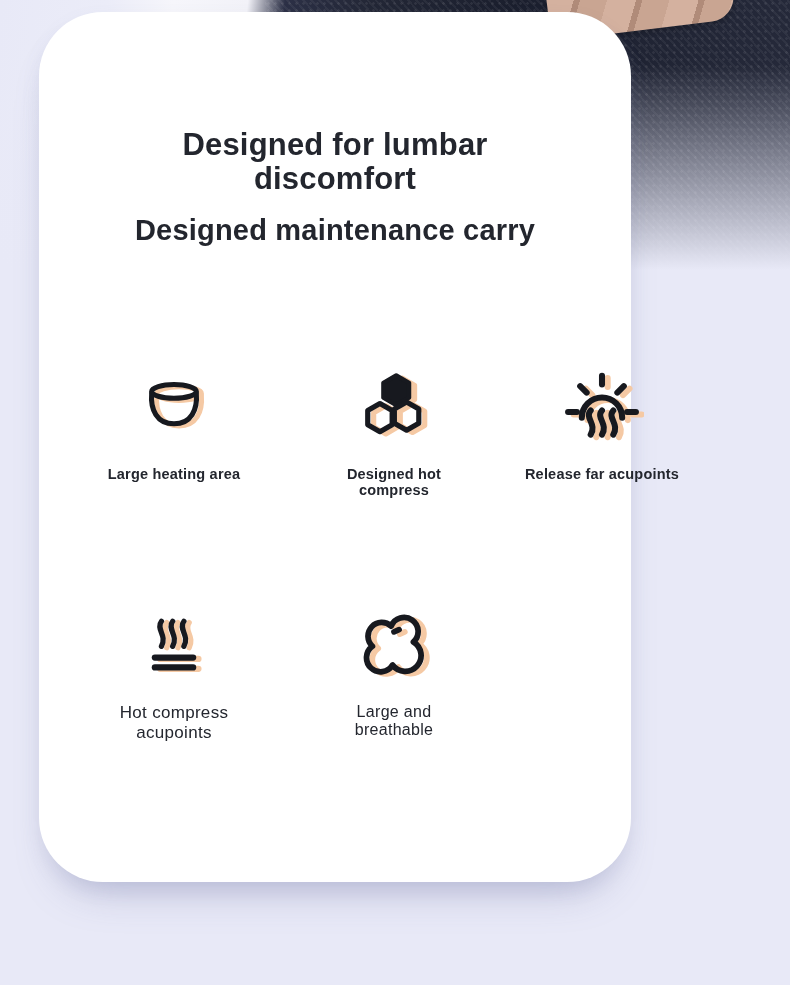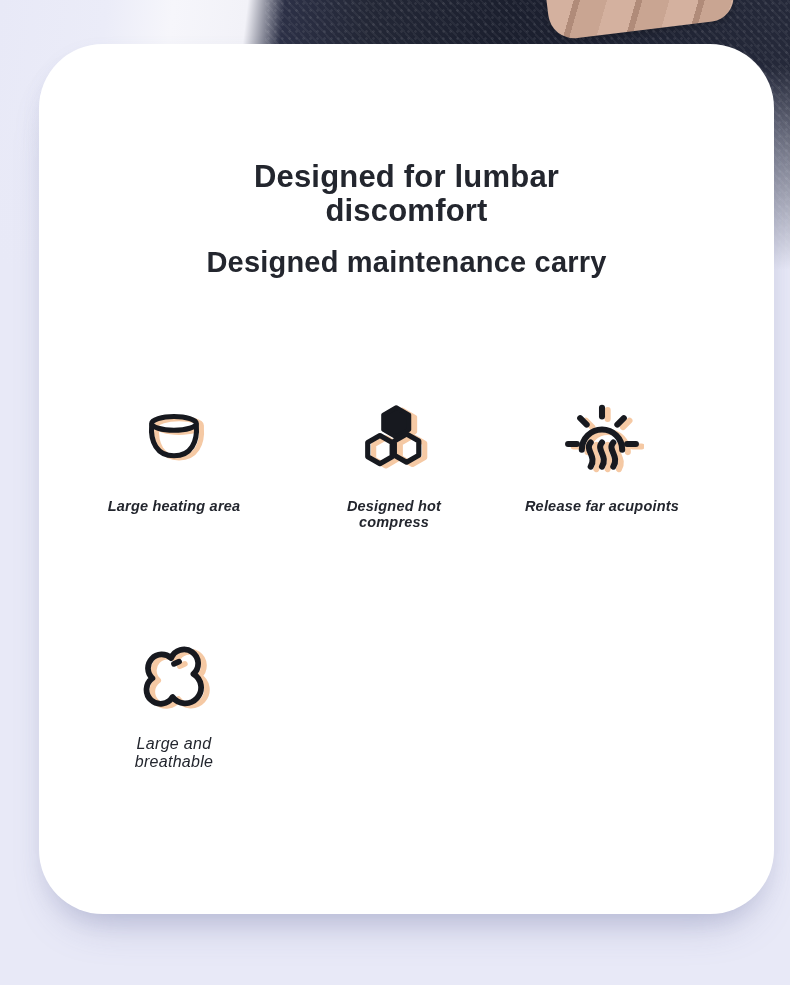--- a/index.html
+++ b/index.html
@@ -46,21 +46,21 @@
     box-shadow:0 2px 6px rgba(0,0,0,0.25);
   }
   .photo-fade{
     position:absolute;inset:0;
     background:linear-gradient(to bottom,
       rgba(232,233,247,0) 0%, rgba(232,233,247,0) 22%,
       rgba(232,233,247,0.45) 52%, var(--background) 90%);
   }
   
   .card{
-    position:absolute;left:39px;top:44px;width:735px;height:870px;
+    position:absolute;left:39px;top:12px;width:592px;height:870px;
     background:var(--card);
     border-radius:64px;
     box-shadow:0 26px 42px -20px rgba(118,123,168,0.45), 0 8px 18px rgba(118,123,168,0.10);
   }
   .page-title{
     margin:116px auto 0;
     max-width:390px;
     text-align:center;
     font-size:31px;line-height:1.09;font-weight:bold;
     letter-spacing:0.2px;
@@ -77,21 +77,21 @@
     display:grid;
     grid-template-columns:270px 170px 246px;
     row-gap:110px;
     margin-top:123px;
     width:686px;
   }
   .feature{display:flex;flex-direction:column;align-items:center;}
   .icon-wrap{height:76px;display:flex;align-items:center;justify-content:center;}
   .label{
     margin-top:20px;text-align:center;
-    font-weight:bold;font-size:14.5px;letter-spacing:0.2px;line-height:1.16;font-style:italic;
+    font-weight:bold;font-size:14.5px;letter-spacing:0.2px;line-height:1.16;
   }
   .f2 .label{max-width:122px;}
   .row2 .label{font-weight:normal;letter-spacing:0.3px;line-height:1.14;margin-top:18px;}
   .f4 .label{font-size:17px;max-width:134px;}
   .f5 .label{font-size:18.5px;}
   .f6 .label{font-size:16px;max-width:118px;}
   
   .ink-s{stroke:var(--icon);fill:none;}
   .sh-s{stroke:var(--icon-shadow);fill:none;}
   .ink-f{fill:var(--icon);stroke:var(--icon);}
@@ -167,20 +167,38 @@
               <path d="M66 49 C58 58 74 66 66 79"></path>
             </g>
           </defs>
           <use href="#d-sun" class="sh-s" transform="translate(7,3)"></use>
           <use href="#d-sun" class="ink-s"></use>
         </svg>
       </div>
       <div class="label">Release far acupoints</div>
     </div>
 
+    <div class="feature f4 row2">
+      <div class="icon-wrap">
+        <svg viewBox="0 0 100 90" width="66" height="60" aria-hidden="true">
+          <defs>
+            <g id="d-waves" stroke-width="8" stroke-linecap="round" stroke-linejoin="round">
+              <path d="M31 6 C22 18 40 27 31 44"></path>
+              <path d="M48 6 C39 18 57 27 48 44"></path>
+              <path d="M65 6 C56 18 74 27 65 44"></path>
+              <path d="M21 61 H79" stroke-width="9.5"></path>
+              <path d="M21 76 H79" stroke-width="9.5"></path>
+            </g>
+          </defs>
+          <use href="#d-waves" class="sh-s" transform="translate(8,2)"></use>
+          <use href="#d-waves" class="ink-s"></use>
+        </svg>
+      </div>
+      <div class="label">Hot compress acupoints</div>
+    </div>
 
 
     <div class="feature f6 row2">
       <div class="icon-wrap">
         <svg viewBox="0 0 100 90" width="72" height="66" aria-hidden="true">
           <defs>
             <g id="d-cloud" stroke-width="8" stroke-linecap="round" stroke-linejoin="round">
               <path d="M20 44 A19 19 0 1 1 46 16 A19.5 19.5 0 1 1 77 38 A22 22 0 1 1 48 70 A19.5 19.5 0 1 1 20 44"></path>
               <path d="M50 24 l7 -3"></path>
             </g>

